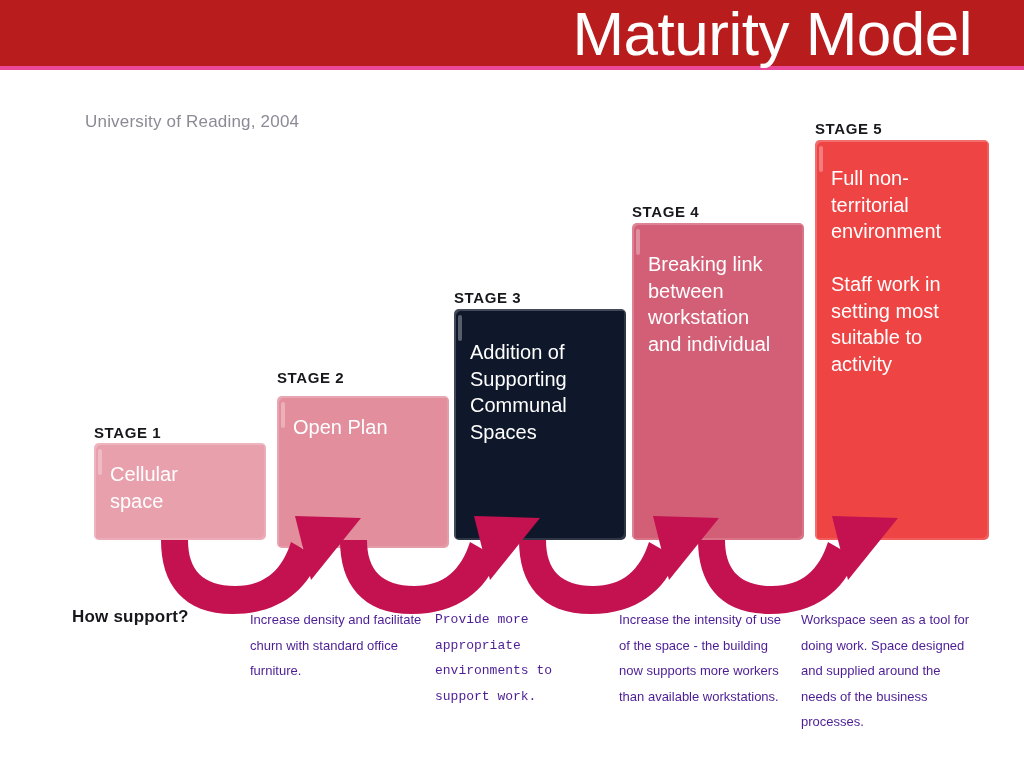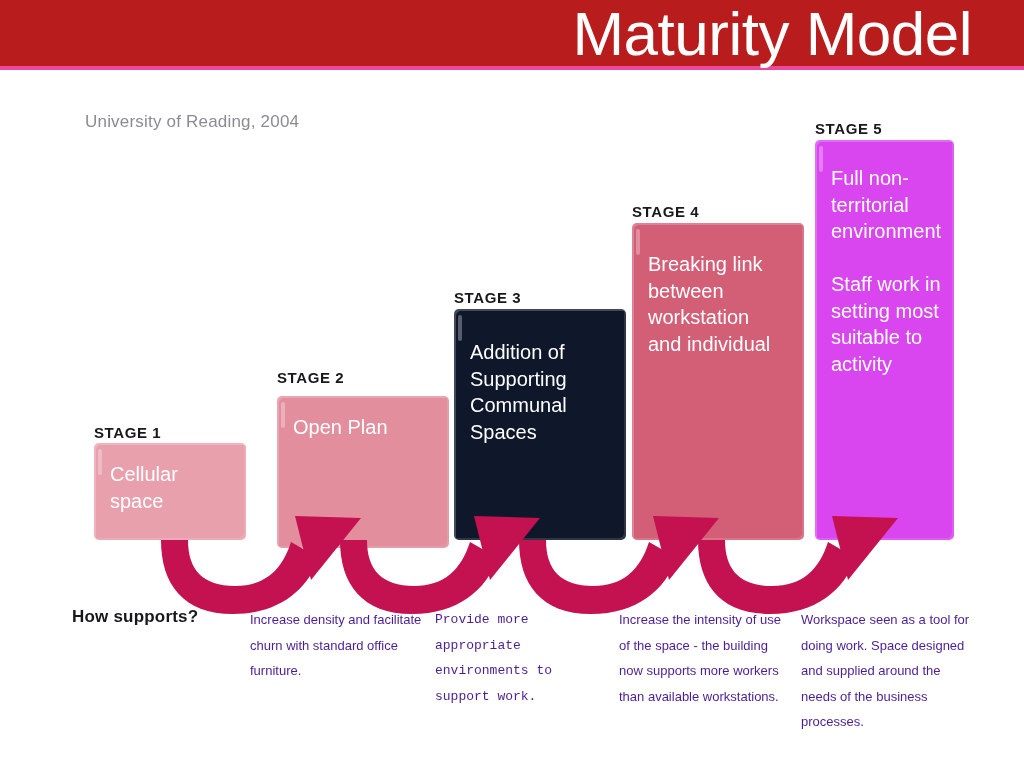--- a/index.html
+++ b/index.html
@@ -96,21 +96,21 @@
 
   <div class="header">
     <div class="header-title">Maturity Model</div>
   </div>
 
   <div class="source">University of Reading, 2004</div>
 
   <div class="chart">
 
     <div class="stage-label" style="left:94px; top:424px; width:172px;">STAGE 1</div>
-    <div class="bar" style="left:94px; top:443px; width:152px; height:97px; background:#e9a0ad;">
+    <div class="bar" style="left:94px; top:443px; width:172px; height:97px; background:#e9a0ad;">
       <div class="bar-text" style="top:18px;">Cellular
 space</div>
     </div>
 
     <div class="stage-label" style="left:277px; top:369px; width:172px;">STAGE 2</div>
     <div class="bar" style="left:277px; top:396px; width:172px; height:152px; background:#e28e9d;">
       <div class="bar-text" style="top:18px;">Open Plan</div>
     </div>
 
     <div class="stage-label" style="left:454px; top:289px; width:172px;">STAGE 3</div>
@@ -123,21 +123,21 @@
 
     <div class="stage-label" style="left:632px; top:203px; width:172px;">STAGE 4</div>
     <div class="bar" style="left:632px; top:223px; width:172px; height:317px; background:#d35f77;">
       <div class="bar-text" style="top:28px;">Breaking link
 between
 workstation
 and individual</div>
     </div>
 
     <div class="stage-label" style="left:815px; top:120px; width:175px;">STAGE 5</div>
-    <div class="bar" style="left:815px; top:140px; width:139px; height:400px; background:#d946ef;">
+    <div class="bar" style="left:815px; top:140px; width:174px; height:400px; background:#ef4444;">
       <div class="bar-text" style="top:25px;">Full non-
 territorial
 environment
 
 Staff work in
 setting most
 suitable to
 activity</div>
     </div>
 
@@ -162,20 +162,20 @@
       </g>
       <g>
         <use href="#swoosh" transform="translate(519,540)"></use>
       </g>
       <g>
         <use href="#swoosh" transform="translate(698,540)"></use>
       </g>
     </svg>
   </div>
 
-  <div class="how-label">How supports?</div>
+  <div class="how-label">How support?</div>
 
   <div class="caption" style="left:250px; top:607px; width:172px;">Increase density and facilitate churn with standard office furniture.</div>
   <div class="caption" style="left:435px; top:607px; width:168px;font-family:Liberation Mono, monospace;">Provide more appropriate environments to support work.</div>
   <div class="caption" style="left:801px; top:607px; width:172px;">Workspace seen as a tool for doing work. Space designed and supplied around the needs of the business processes.</div>
   <div class="caption" style="left:619px; top:607px; width:176px;">Increase the intensity of use of the space - the building now supports more workers than available workstations.</div>
 
 </div>
 
 </body></html>

